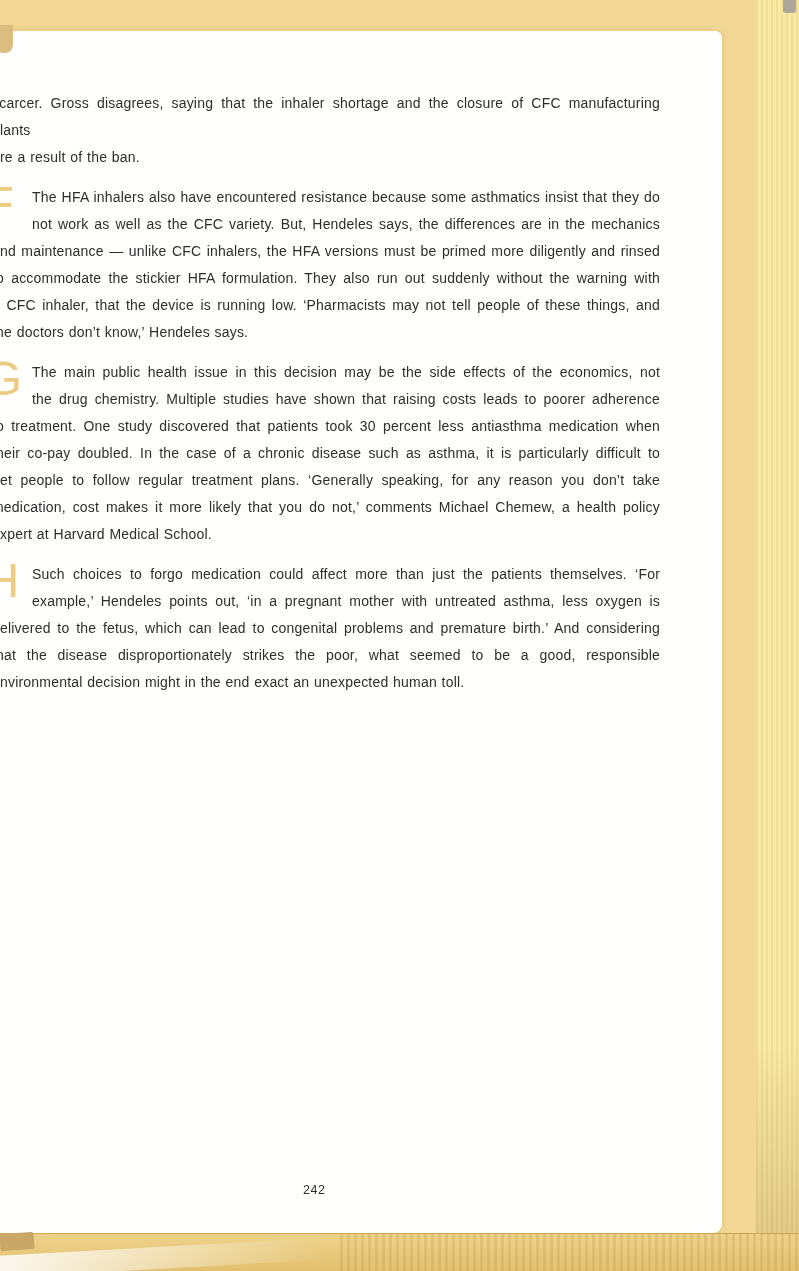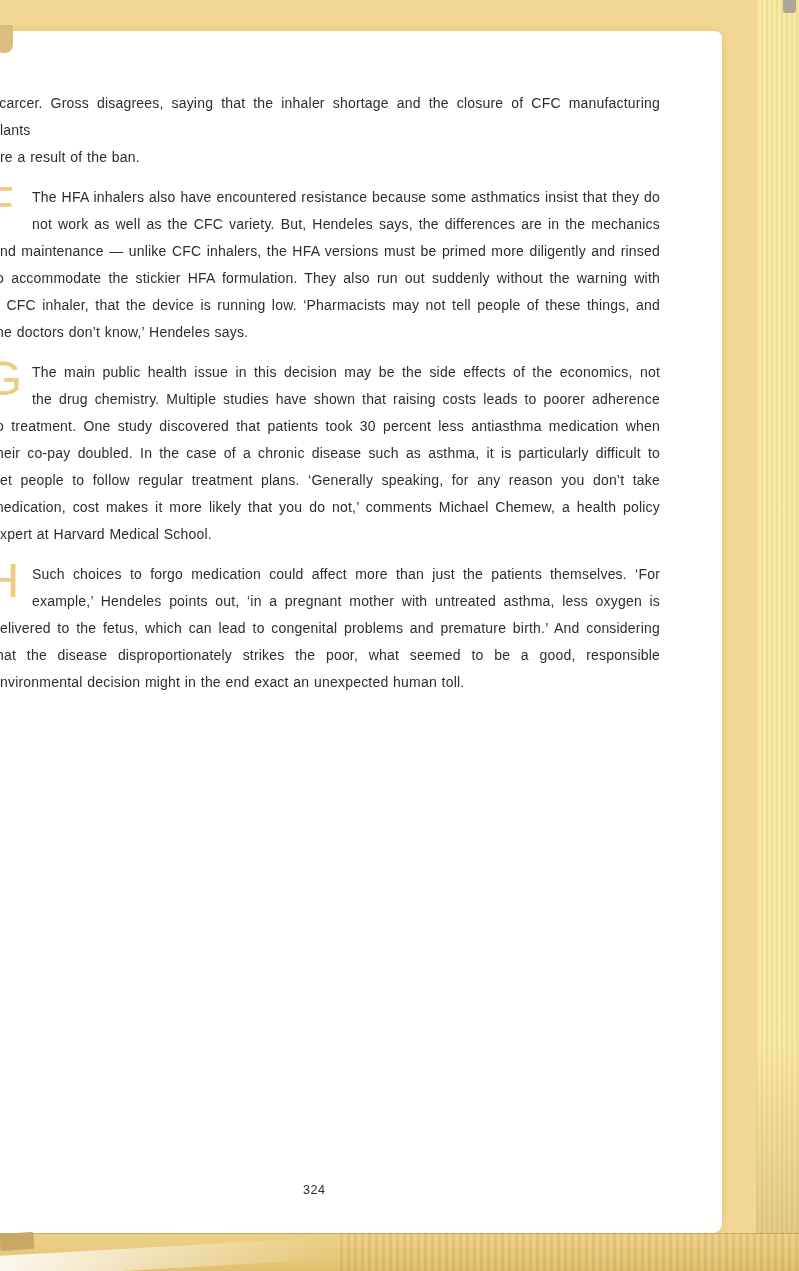--- a/index.html
+++ b/index.html
@@ -107,19 +107,19 @@
       <div class="para lettered">
         <span class="dropcap">H</span>
         <div class="line ind">Such choices to forgo medication could affect more than just the patients themselves. ‘For</div>
         <div class="line ind">example,’ Hendeles points out, ‘in a pregnant mother with untreated asthma, less oxygen is</div>
         <div class="line">delivered to the fetus, which can lead to congenital problems and premature birth.’ And considering</div>
         <div class="line">that the disease disproportionately strikes the poor, what seemed to be a good, responsible</div>
         <div class="line last">environmental decision might in the end exact an unexpected human toll.</div>
       </div>
     </div>
 
-  <div class="page-number">324</div>
+  <div class="page-number">242</div>
 
   <div class="edge-bottom"></div>
   <div class="edge-bottom-texture"></div>
   <div class="edge-bottom-dark"></div>
   <div class="edge-bottom-streak"></div>
 </div>
 
 </body></html>

